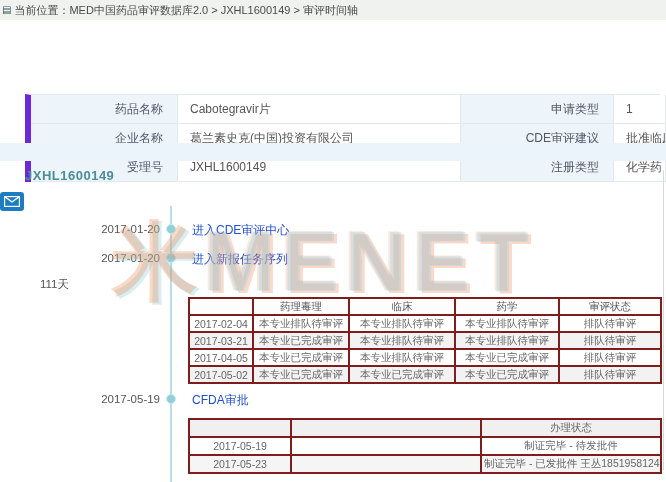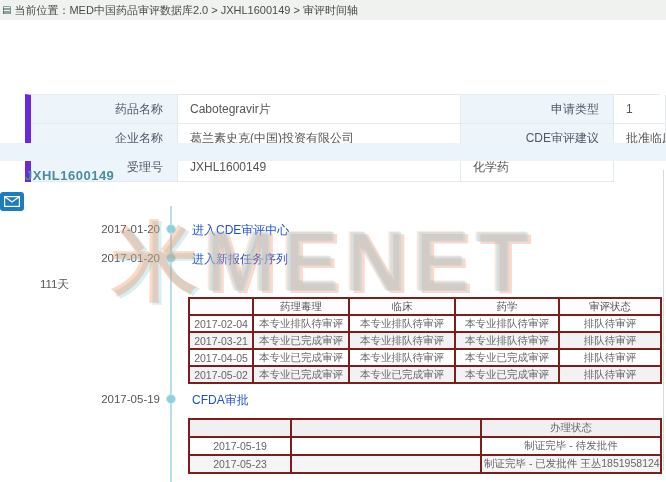--- a/index.html
+++ b/index.html
@@ -98,20 +98,21 @@
     <div class="cell lbl">申请类型</div>
     <div class="cell val">1</div>
 
     <div class="cell lbl">企业名称</div>
     <div class="cell val">葛兰素史克(中国)投资有限公司</div>
     <div class="cell lbl">CDE审评建议</div>
     <div class="cell val">批准临床</div>
 
     <div class="cell lbl">受理号</div>
     <div class="cell val">JXHL1600149</div>
+    <div class="cell lbl">注册类型</div>
     <div class="cell val">化学药</div>
   </div>
 
   <div class="section-band"></div>
   <div class="section-title">JXHL1600149</div>
 
   <div class="envelope">
     <svg width="16" height="11" viewBox="0 0 16 11">
       <rect x="0.5" y="0.5" width="15" height="10" fill="none" stroke="#ffffff" stroke-width="1.4"></rect>
       <path d="M0.5 0.5 L8 6 L15.5 0.5" fill="none" stroke="#ffffff" stroke-width="1.4"></path>

